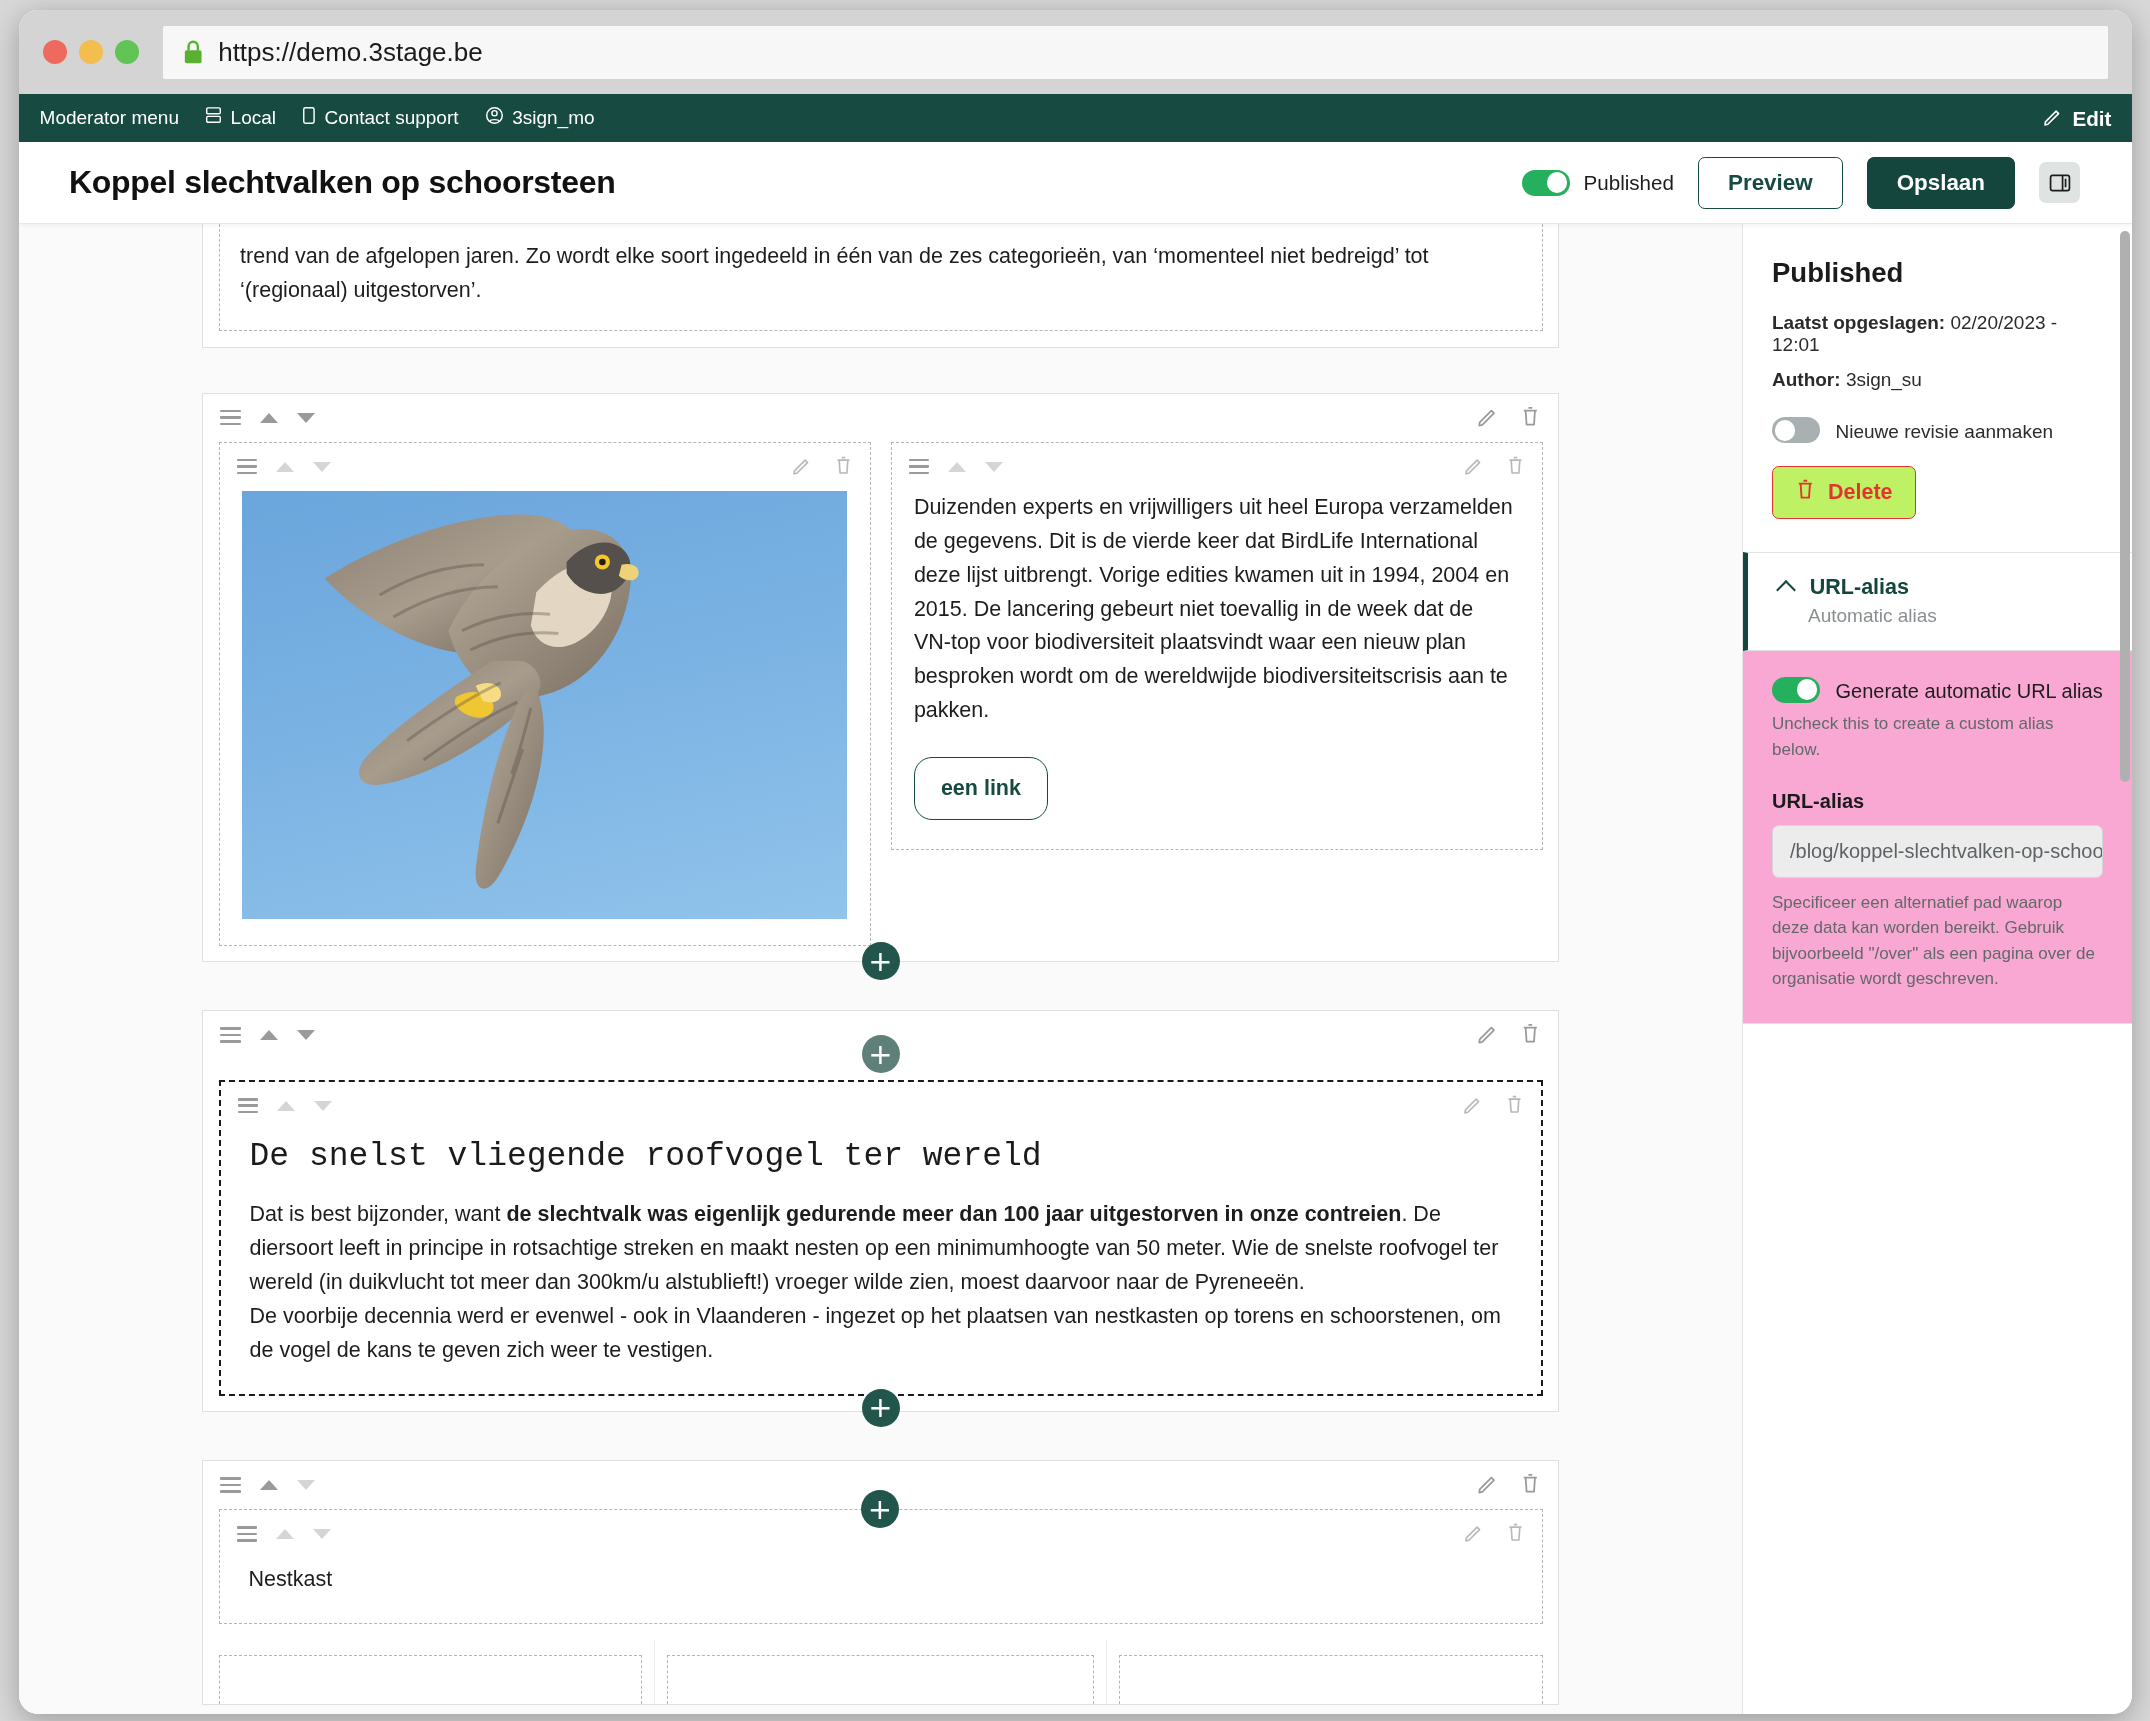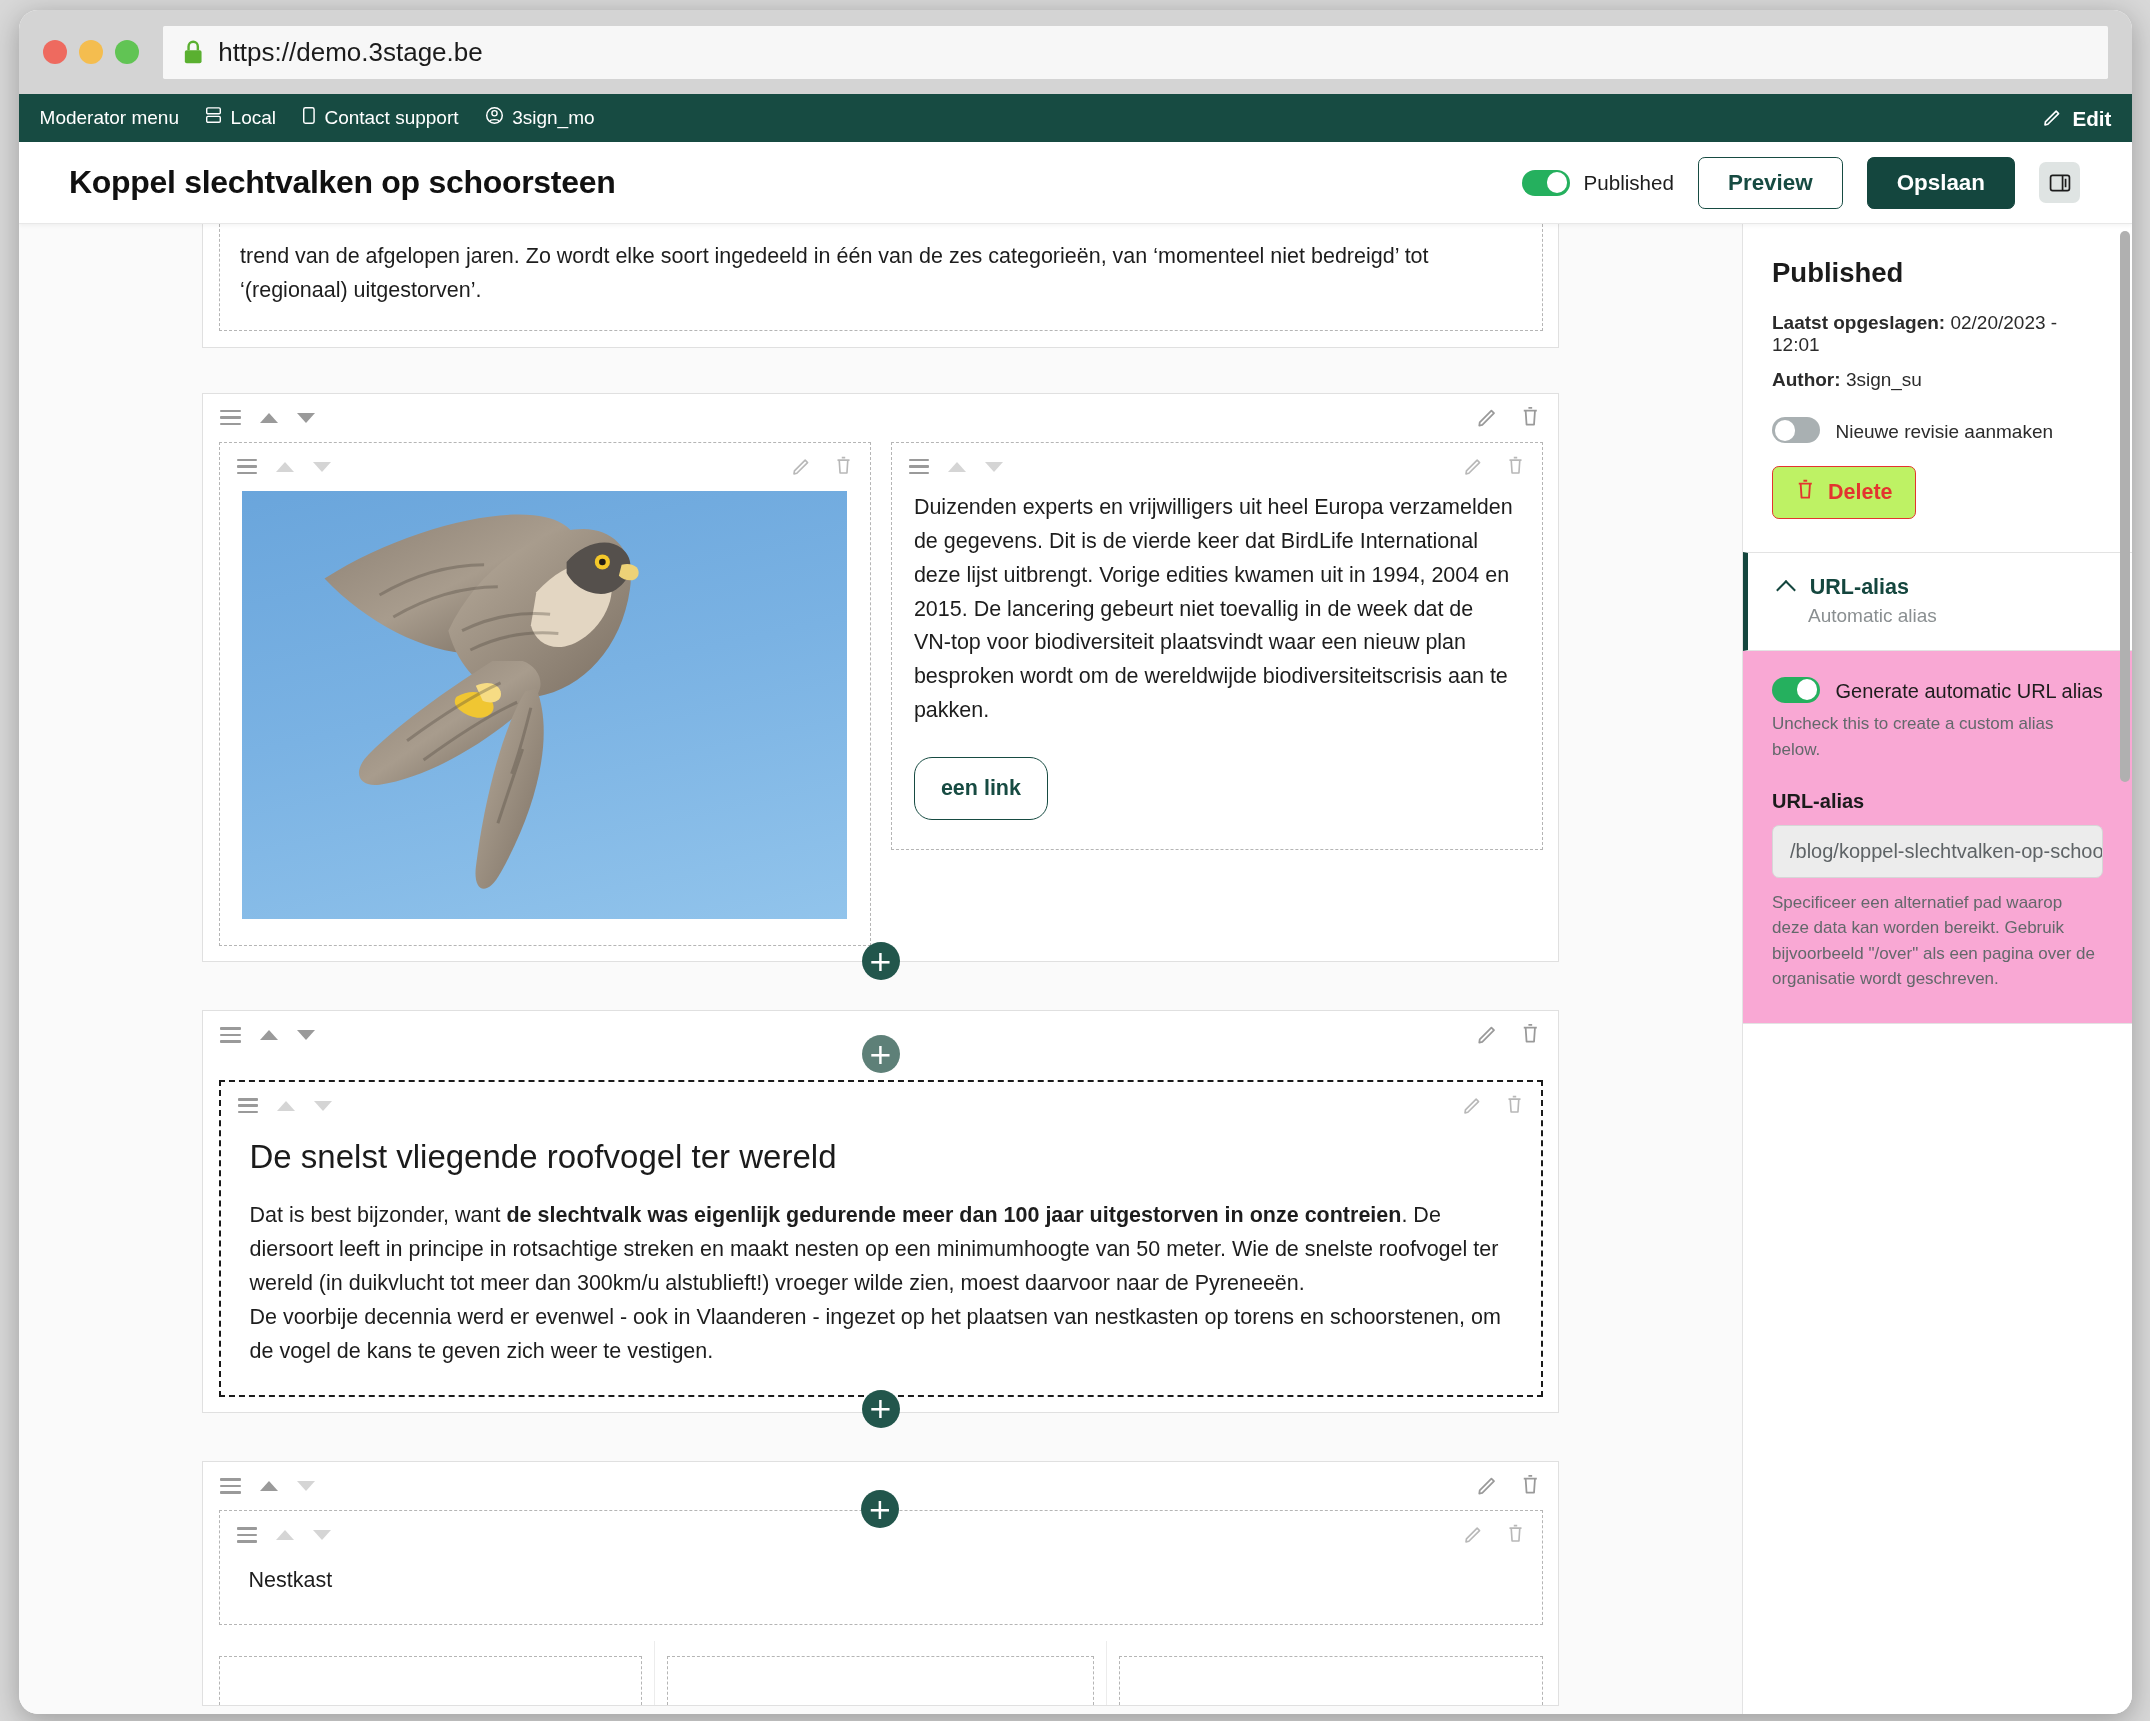--- a/index.html
+++ b/index.html
@@ -169,21 +169,21 @@
   .inner-block.active { border: 2.6px dashed #1a1a1a; }
   .inner-block.hi { border: 1.7px dashed #b5b5b5; }
 
   .blk-body { padding: 0 20.6px 22.4px 20.6px; }
   .para {
     font-size: 21.5px;
     line-height: 1.58;
     color: #1d1d1d;
   }
   .para b { font-weight: bold; }
-  .blk-h2 { font-size: 33px; color: #1b1b1b; margin-bottom: 22.4px; font-weight: normal; }
+  .blk-h2 { font-size: 33px; color: #1b1b1b; margin-bottom: 22.4px; font-weight: normal; font-family: Liberation Mono, monospace; }
 
   .two-col { display: flex; gap: 8px; }
   .col { flex: 1; }
   .link-btn {
     display: inline-block;
     margin-top: 29px;
     border: 1.7px solid #174b42;
     color: #174b42;
     font-weight: bold;
     font-size: 21.5px;

